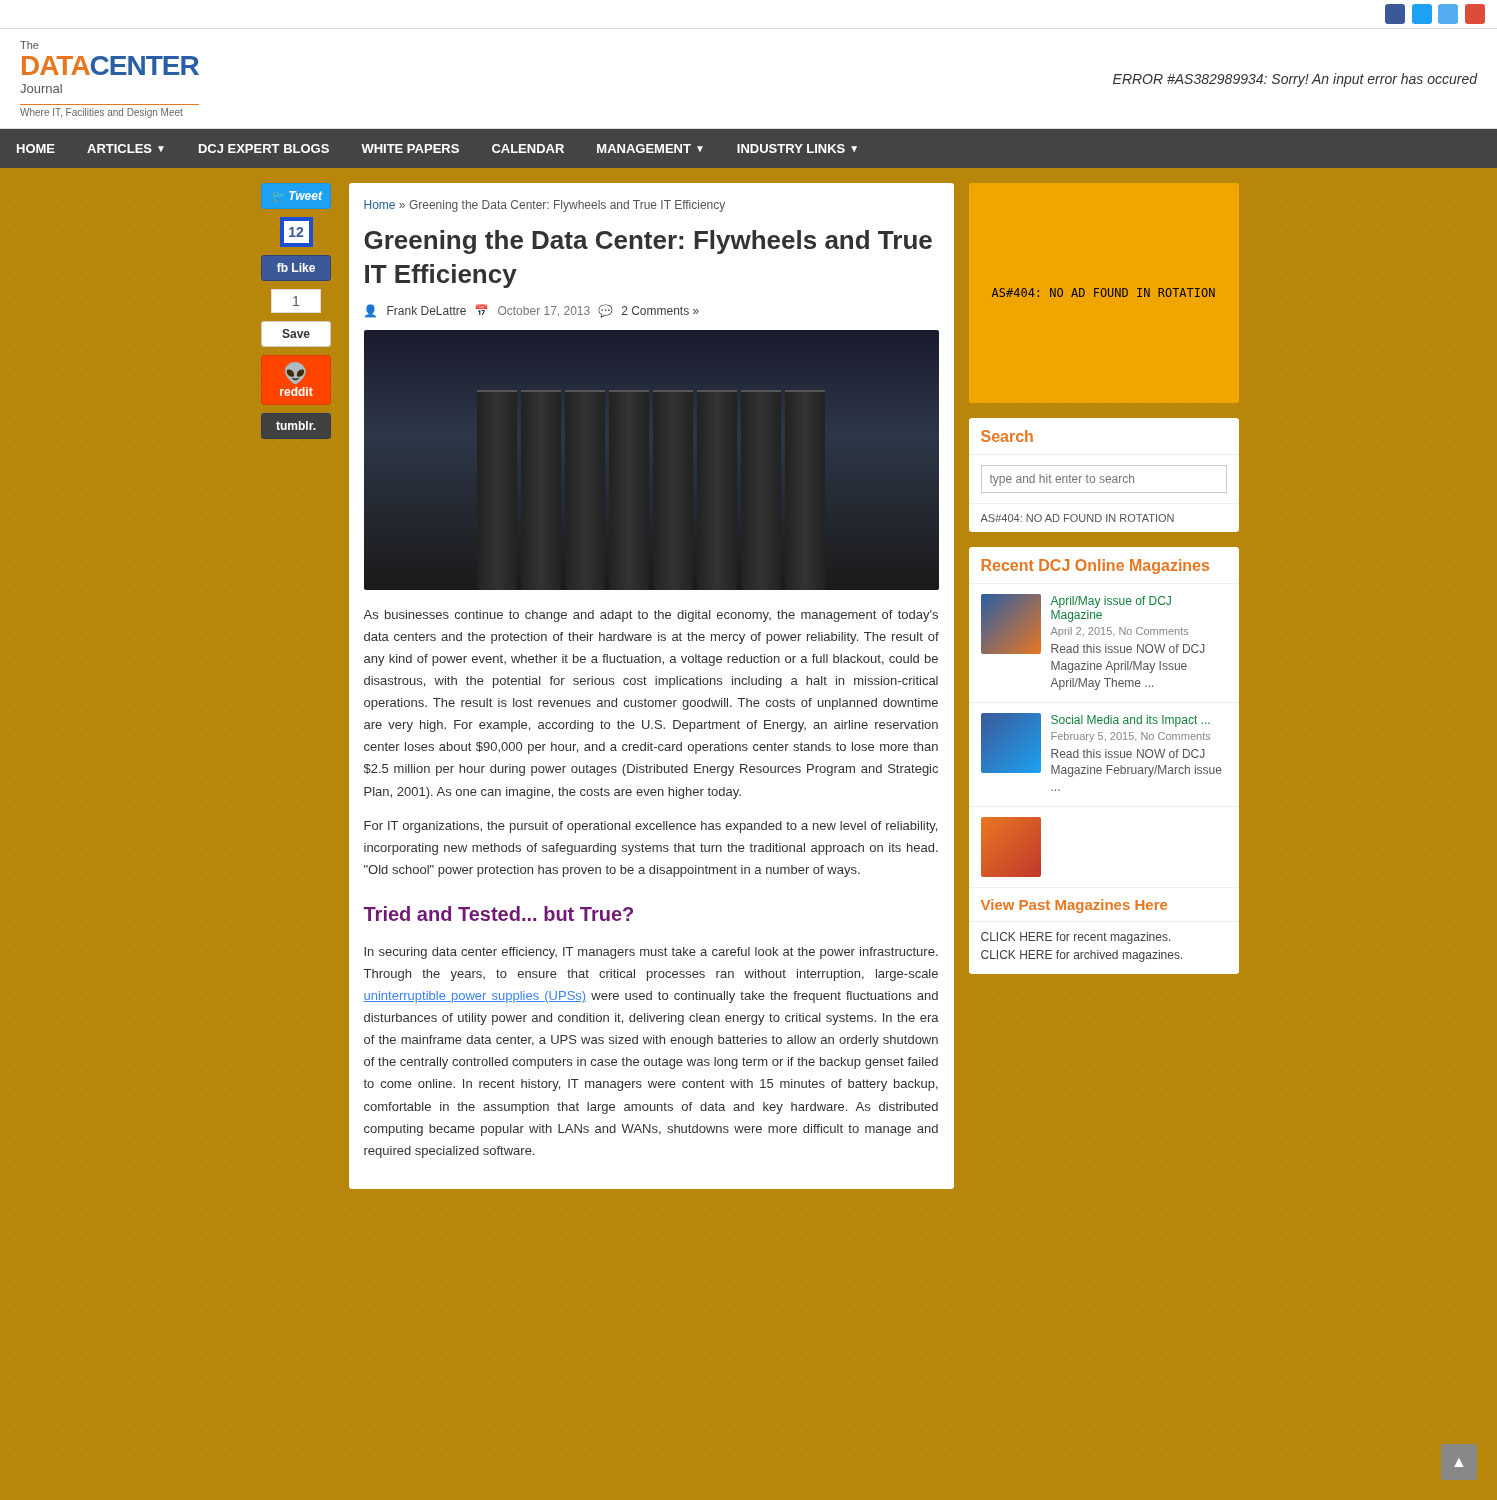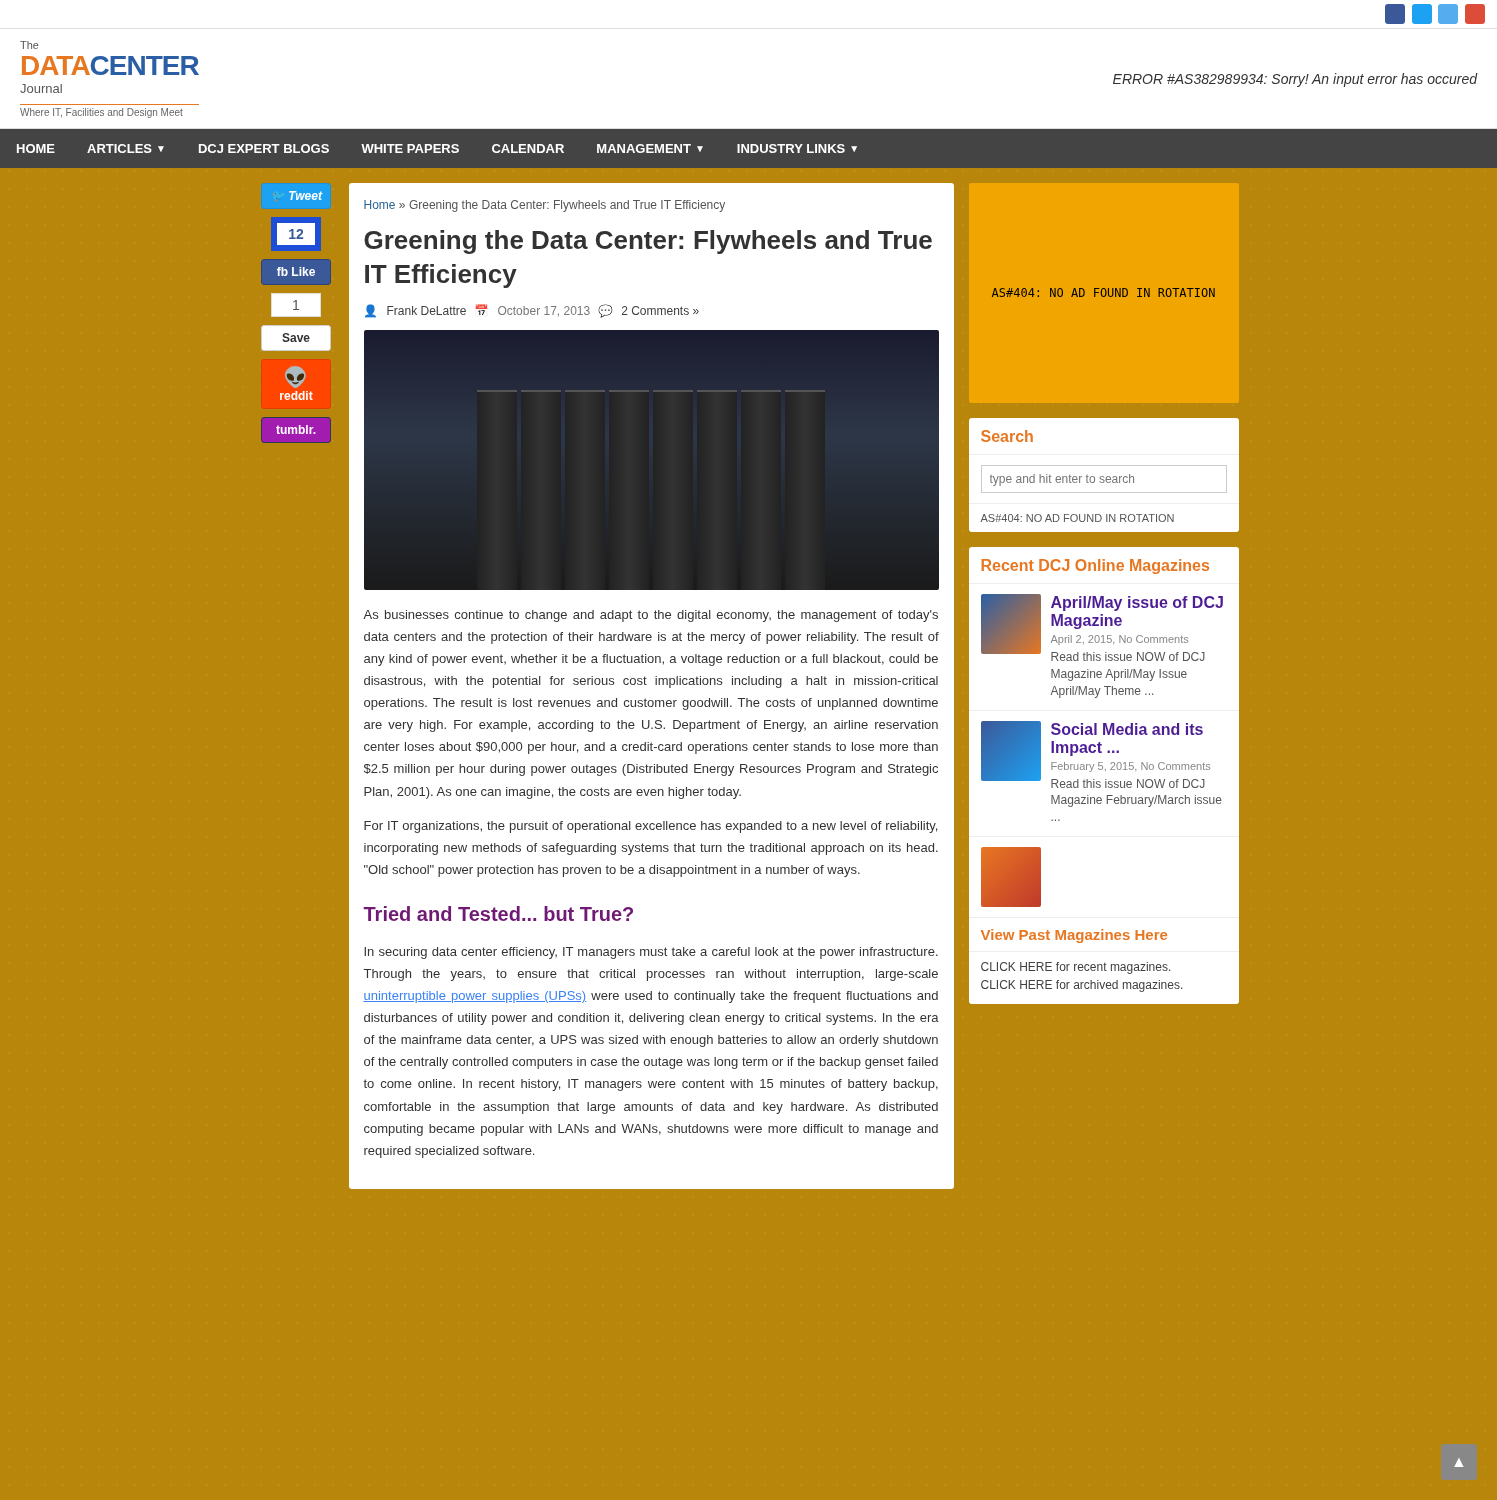--- a/index.html
+++ b/index.html
@@ -148,28 +148,28 @@
     }
     .reddit-btn {
       background: #ff4500;
       color: #fff;
       border: 1px solid #e03d00;
       display: flex;
       flex-direction: column;
       align-items: center;
     }
     .tumblr-btn {
-      background: #a21caf;
+      background: #404040;
       color: #fff;
       border: 1px solid #2b3a4e;
     }
     .like-count-box {
       background: #fff;
-      border: 6px solid #1d4ed8;
-      width: 50px;
+      border: 4px solid #1d4ed8;
+      width: 33px;
       text-align: center;
       padding: 3px;
       font-size: 14px;
       font-weight: bold;
       color: #3b5998;
     }
     .vote-box {
       background: #fff;
       border: 1px solid #ddd;
       width: 50px;
@@ -313,23 +313,23 @@
       height: 60px;
       flex-shrink: 0;
       border-radius: 2px;
       overflow: hidden;
     }
     .thumb-april { background: linear-gradient(135deg, #2a5fa5 0%, #e87722 100%); }
     .thumb-social { background: linear-gradient(135deg, #3b5998 0%, #1da1f2 100%); }
     .thumb-state { background: linear-gradient(135deg, #e87722 0%, #c0392b 100%); }
     .magazine-info {}
     .magazine-title {
-      font-size: 16px;
-      font-weight: bold;
-      color: #4c1d95;
+      font-size: 12px;
+      font-weight: normal;
+      color: #15803d;
       margin-bottom: 3px;
     }
     .magazine-date {
       font-size: 11px;
       color: #888;
       margin-bottom: 4px;
     }
     .magazine-desc {
       font-size: 12px;
       color: #555;

